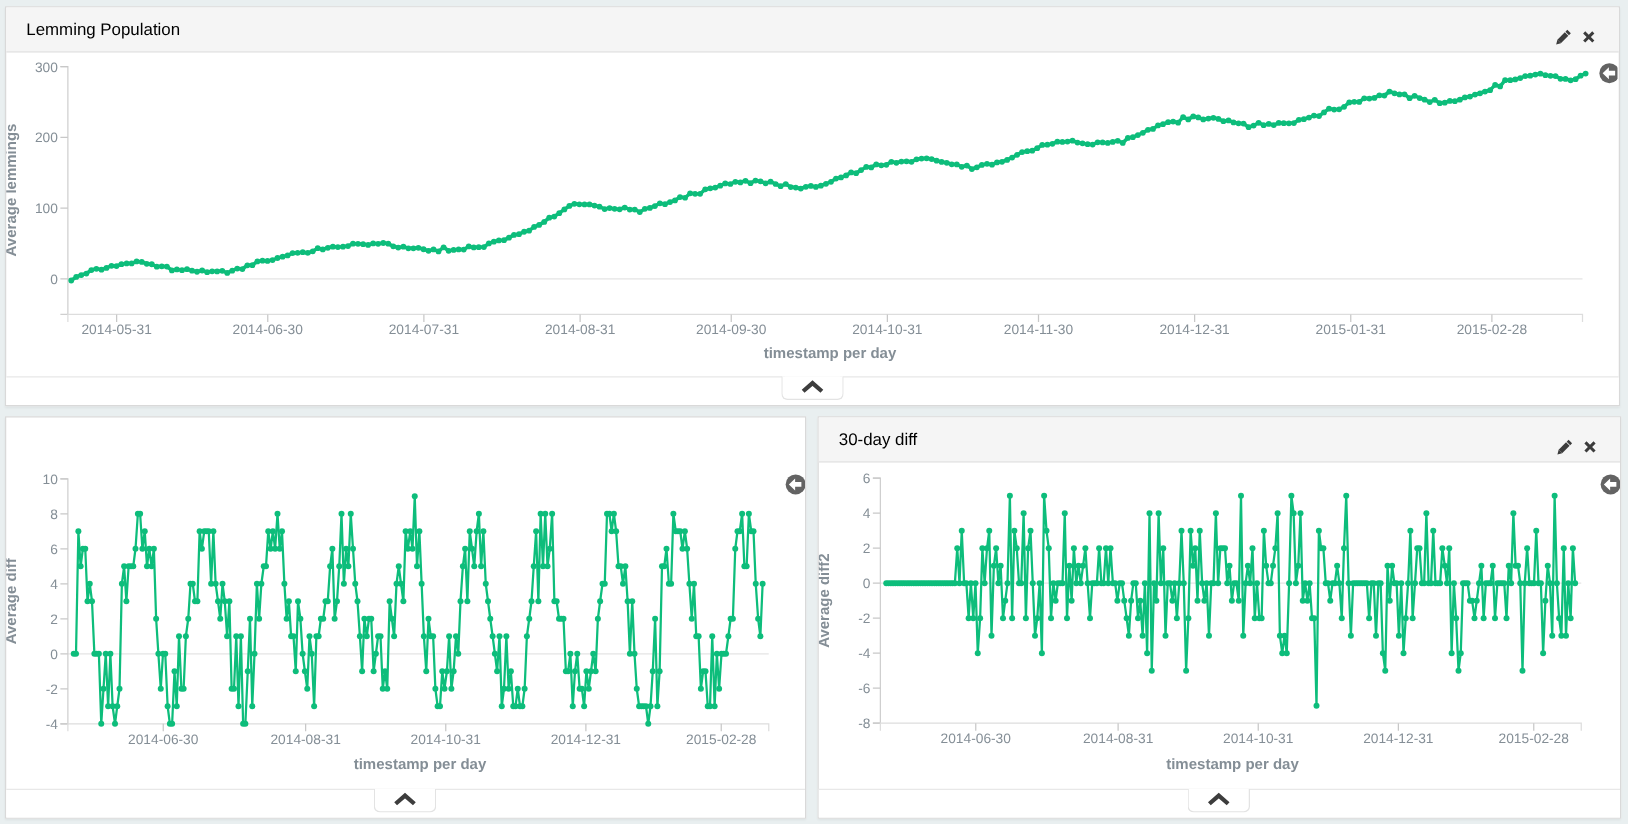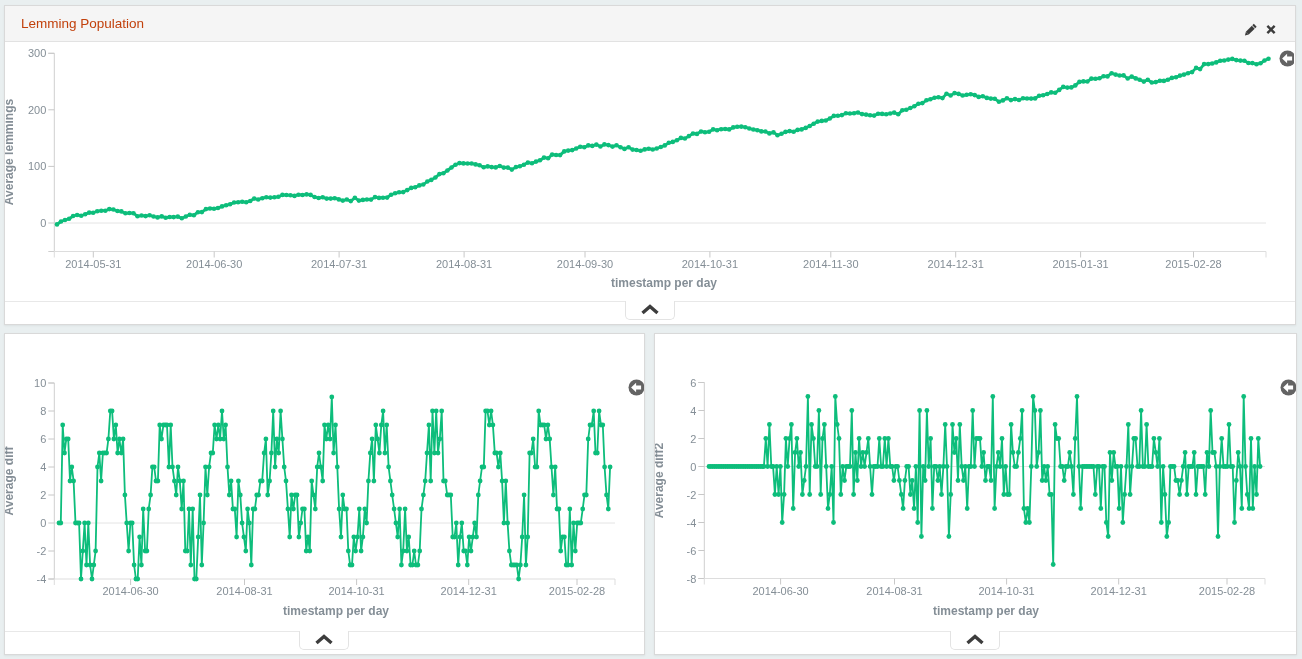--- a/index.html
+++ b/index.html
@@ -1,16 +1,16 @@
 <!DOCTYPE html>
 <html><head><meta charset="utf-8"><style>
 html,body{margin:0;padding:0;background:#e9eff0;font-family:'Liberation Sans',sans-serif;}
 .panel{position:absolute;background:#fff;border:1px solid #d9d9d9;box-shadow:0 1px 2px rgba(0,0,0,0.06);}
 .phead{position:absolute;left:0;top:0;right:0;height:35px;background:#f5f5f5;border-bottom:1px solid #e2e2e2;}
-.ptitle{position:absolute;left:16px;top:10px;font-size:13.5px;color:#c2410c;}
+.ptitle{position:absolute;left:16px;top:10px;font-size:13.5px;color:#000000;}
 .pfoot{position:absolute;left:0;right:0;bottom:0;height:22px;background:#fff;border-top:1px solid #e8e8e8;}
 </style></head>
 <body style="width:1302px;height:659px;position:relative;overflow:hidden">
 
 <div class="panel" style="left:4px;top:5px;width:1290px;height:318px">
   <div class="phead">
     <span class="ptitle">Lemming Population</span>
     <svg width="60" height="36" style="position:absolute;right:0;top:0">
         <g transform="translate(16.0,23.5) rotate(135)" fill="#3c3c3c">
           <rect x="-3.2" y="-2" width="8.4" height="4"></rect>
@@ -711,20 +711,33 @@
     <circle cx="631.5" cy="17.5" r="8" fill="#636363"></circle>
     <path d="M636.1,15.6 H631.1 V12.7 L626.1,17.5 L631.1,22.3 V19.4 H636.1 Z" fill="#fff"></path>
     <text transform="translate(8.0,111.0) rotate(-90)" text-anchor="middle" font-size="12" font-weight="bold" fill="#848e96">Average diff</text>
     <text x="331.0" y="245.0" text-anchor="middle" font-size="12" font-weight="bold" fill="#848e96">timestamp per day</text>
   </svg>
 <div style="position:absolute;left:299px;top:631px;width:48px;height:18px;background:#fff;border:1px solid #e3e3e3;border-top:none;border-radius:0 0 5px 5px;z-index:5"><svg width="48" height="18">
       <polyline points="16.5,12 24,5.5 31.5,12" fill="none" stroke="#3d3d3d" stroke-width="3.4"></polyline>
     </svg></div>
 
 <div class="panel" style="left:654px;top:333px;width:641px;height:320px">
+  <div class="phead">
+    <span class="ptitle">30-day diff</span>
+    <svg width="60" height="36" style="position:absolute;right:0;top:0">
+        <g transform="translate(16.0,23.5) rotate(135)" fill="#3c3c3c">
+          <rect x="-3.2" y="-2" width="8.4" height="4"></rect>
+          <rect x="-6.0" y="-2" width="2.1" height="4"></rect>
+          <path d="M5.2,-2 L8.6,0 L5.2,2 Z"></path>
+        </g>
+        <g transform="translate(36.0,23.5)">
+          <path d="M-4.5,-2.8 L-2.8,-4.5 L0,-1.7 L2.8,-4.5 L4.5,-2.8 L1.7,0 L4.5,2.8 L2.8,4.5 L0,1.7 L-2.8,4.5 L-4.5,2.8 L-1.7,0 Z" fill="#3c3c3c"></path>
+        </g>
+      </svg>
+  </div>
   <div class="pfoot"></div>
 </div>
 <svg width="641" height="262" style="position:absolute;left:655px;top:370px" font-family="'Liberation Sans',sans-serif">
     <line x1="49.3" y1="96.5" x2="610.0" y2="96.5" stroke="#e4e4e4"></line>
     <path d="M43.3,12.5 H49.3 V208.5 H43.3" fill="none" stroke="#cfcfcf" stroke-width="1"></path>
     <line x1="43.3" y1="12.5" x2="49.3" y2="12.5" stroke="#c8c8c8"></line>
     <text x="41.3" y="16.5" text-anchor="end" font-size="11" fill="#848e96">6</text>
     <line x1="43.3" y1="40.5" x2="49.3" y2="40.5" stroke="#c8c8c8"></line>
     <text x="41.3" y="44.5" text-anchor="end" font-size="11" fill="#848e96">4</text>
     <line x1="43.3" y1="68.5" x2="49.3" y2="68.5" stroke="#c8c8c8"></line>

